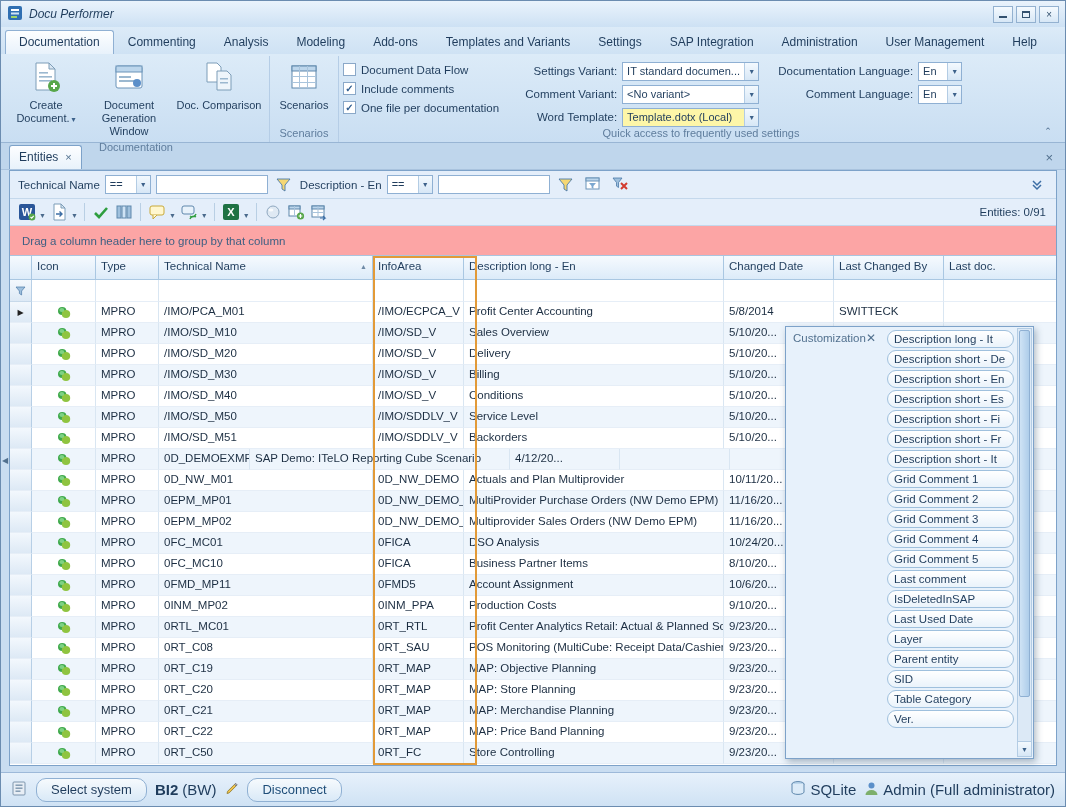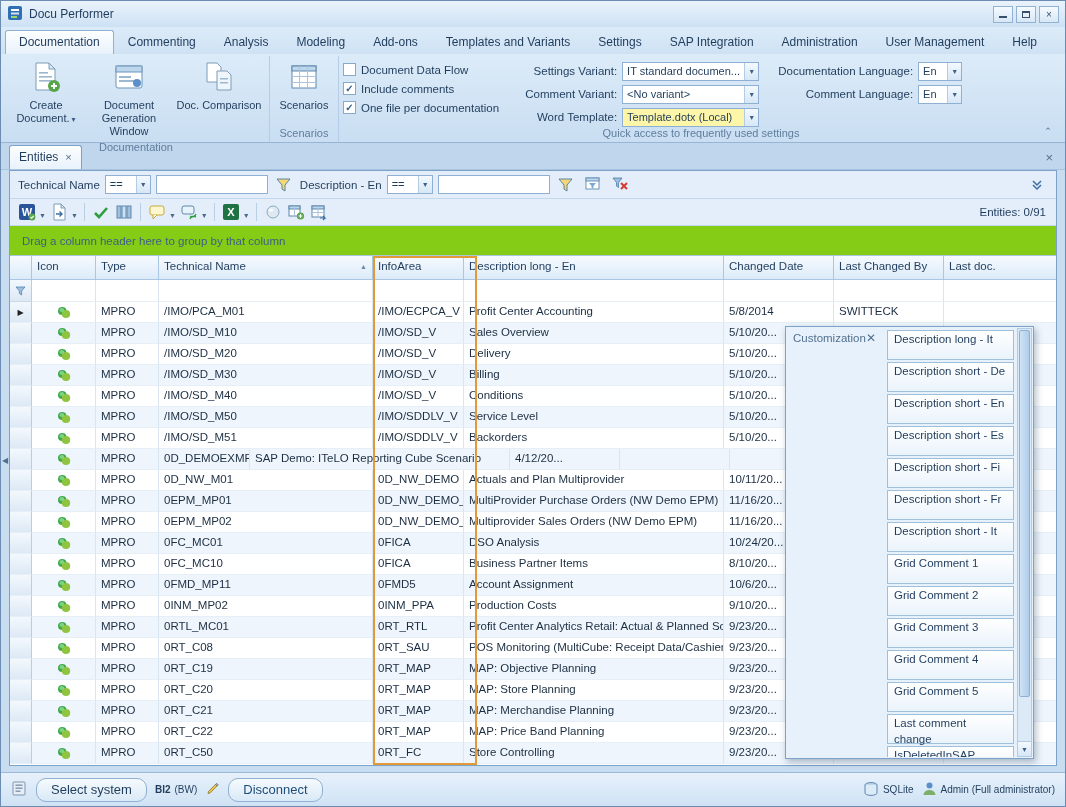--- a/index.html
+++ b/index.html
@@ -3,21 +3,21 @@
 <meta charset="utf-8">
 <style>
   * { box-sizing: border-box; margin: 0; padding: 0; }
   body { font-family: "Liberation Sans", sans-serif; background:#9db9d9; }
   .window { width:1066px; height:807px; border:1px solid #6b8cb0; background:#c9ddf1;
             display:flex; flex-direction:column; position:relative; overflow:hidden;
             font-size:12px; color:#1f3c5c; }
 
   
   .titlebar { height:26px; background:linear-gradient(#eaf3fc,#cde1f4); display:flex;
-              align-items:center; padding:0 6px; gap:6px; }
+              align-items:center; padding:0 6px; gap:6px;font-style:italic; }
   .titlebar .title { font-size:12px; color:#1f3c5c; }
   .win-controls { margin-left:auto; display:flex; gap:3px; }
   .win-btn { width:20px; height:17px; border:1px solid #93b1d0; background:linear-gradient(#f5fafe,#d7e7f6);
              display:flex; align-items:center; justify-content:center; font-size:10px; color:#33516f; cursor:default; }
   .mini-bar { display:block; width:8px; height:2px; background:#33516f; margin-top:6px; }
   .max-box { display:block; width:8px; height:7px; border:1px solid #33516f; border-top-width:2px; }
 
   
   .ribbon-tabs { height:27px; background:linear-gradient(#dcebf8,#cfe2f4); display:flex;
                  align-items:flex-end; padding:0 4px; }
@@ -80,21 +80,21 @@
   .icon-btn { width:22px; height:22px; display:flex; align-items:center; justify-content:center;
               border:1px solid transparent; border-radius:2px; cursor:default; }
   .search-expand { margin-left:auto; }
 
   .toolbar { height:27px; background:#e4eefa; border-bottom:1px solid #c4d8ec; display:flex;
              align-items:center; padding:0 6px; gap:1px; }
   .tsep { width:1px; height:18px; background:#b9cfe4; margin:0 4px; }
   .tb-dd { font-size:7px; color:#4a6a8c; margin:6px 1px 0 0; }
   .entities-count { margin-left:auto; font-size:11.5px; color:#1f3c5c; padding-right:4px; }
 
-  .group-by { height:30px; background:#84cc16; border-bottom:1px solid #aac4de; display:flex;
+  .group-by { height:30px; background:#fca5a5; border-bottom:1px solid #aac4de; display:flex;
               align-items:center; padding:0 12px; font-size:11.5px; color:#3f6083; }
 
   
   .grid { flex:1; min-height:0; position:relative; overflow:hidden; background:#fff;
           display:flex; flex-direction:column; }
   .ghead { display:flex; height:24px; flex:none; }
   .hcell { background:linear-gradient(#f6fafe,#dcebf9); border-right:1px solid #a9c7e2;
            border-bottom:1px solid #a9c7e2; padding:4px 5px 0; font-size:11.5px; color:#1f3c5c;
            white-space:nowrap; overflow:hidden; display:flex; align-items:flex-start; cursor:default; }
   .hcell .sort { margin-left:auto; font-size:7px; color:#6e8aa6; padding-top:3px; }
@@ -123,40 +123,40 @@
 
   
   .custpanel { position:absolute; left:784px; top:325px; width:249px; height:433px;
                background:#e7f1fb; border:1px solid #7da2c9; box-shadow:2px 3px 7px rgba(30,60,90,.35);
                z-index:20; display:flex; flex-direction:row; }
   .custhead { height:22px; display:flex; align-items:center; padding:0 7px; color:#52718f;
               font-size:11.5px; }
   .custhead .closex { margin-left:auto; font-size:12px; color:#51708e; cursor:default; }
   .custbody { flex:1; display:flex; min-height:0; padding:1px 1px 1px 4px; }
   .custlist { flex:1; display:flex; flex-direction:column; gap:2px; overflow:hidden; padding:2px 3px 2px 0; }
-  .citem { height:30px; flex:none; line-height:16px; border:1px solid #9fc0dd;
+  .citem { height:18px; flex:none; line-height:16px; border:1px solid #9fc0dd;
            background:linear-gradient(#ffffff,#eaf3fb); padding:0 6px; font-size:11.5px;
-           color:#1f3c5c; border-radius:0; cursor:default; }
+           color:#1f3c5c; border-radius:9px; cursor:default; }
   .custscroll { width:15px; flex:none; background:#dce9f6; border:1px solid #b3cce4;
                 display:flex; flex-direction:column; }
   .custthumb { margin:1px; height:86%; background:linear-gradient(90deg,#cfe3f5,#aecdea);
                border:1px solid #8fb0d3; border-radius:2px; }
   .scroll-btn { margin-top:auto; height:15px; display:flex; align-items:center; justify-content:center;
                 background:linear-gradient(#f3f9fe,#d7e7f6); border-top:1px solid #b3cce4;
                 font-size:7px; color:#3c618a; cursor:default; }
 
   
   .statusbar { height:34px; background:linear-gradient(#e7f1fb,#cfe2f4); border-top:1px solid #9db9d9;
                display:flex; align-items:center; padding:0 10px; gap:8px; }
   .sbtn { height:24px; padding:0 14px; border:1px solid #8fb0d3; border-radius:10px;
           background:linear-gradient(#f6fafd,#d9e9f7); display:flex; align-items:center;
           font-size:13px; color:#1f3c5c; cursor:default; }
   .sysname { font-weight:bold; }
   .status-right { margin-left:auto; display:flex; gap:8px; }
-  .status-item { display:flex; align-items:center; gap:4px; font-size:10px; }
+  .status-item { display:flex; align-items:center; gap:4px; font-size:15px; }
 
   .edge-arrow { position:absolute; left:1px; top:455px; font-size:8px; color:#51708e; z-index:15; }
 </style>
 </head>
 <body>
 
 <div class="window">
 
   <div class="titlebar">
     <span>

